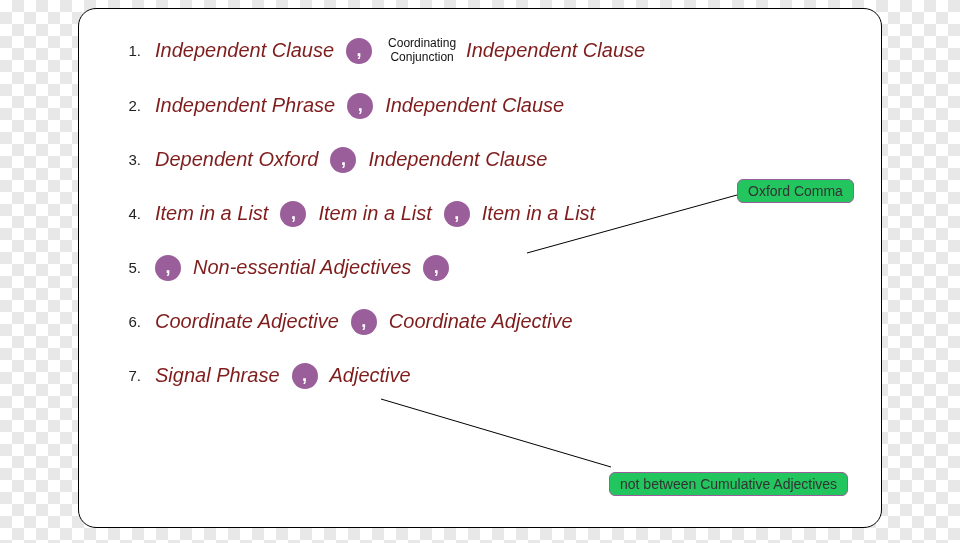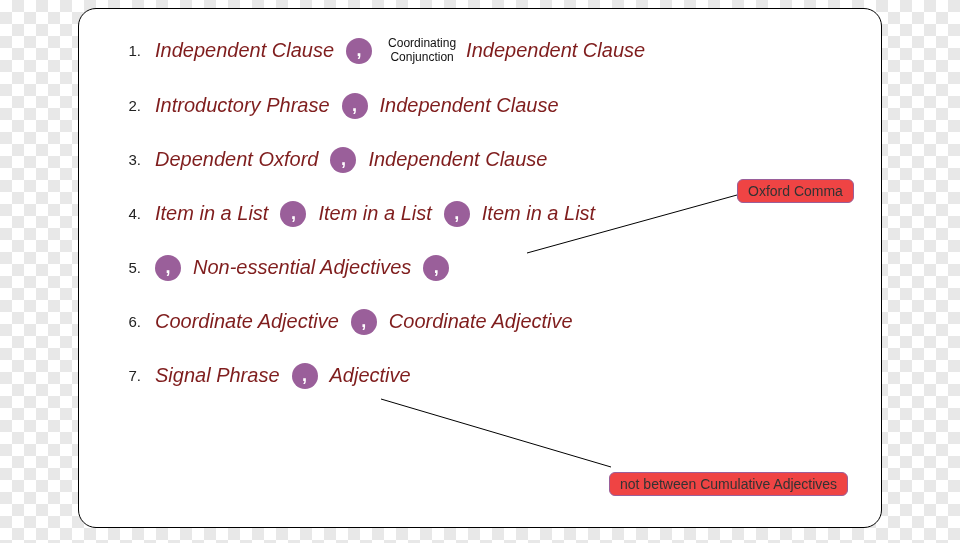--- a/index.html
+++ b/index.html
@@ -23,21 +23,21 @@
 .num{font-size:15px;color:#222;margin-right:14px;width:18px;text-align:right;}
 .txt{font-size:20px;color:#7f1d1d;white-space:nowrap;font-style:italic;}
 .comma{
   display:inline-flex;align-items:center;justify-content:center;
   width:26px;height:26px;border-radius:50%;
   background:#9a5f9a;color:#fff;font-size:18px;font-weight:bold;
   margin:0 12px;line-height:1;padding-bottom:2px;box-sizing:border-box;
 }
 .coord{font-size:12px;line-height:1.15;text-align:center;margin:0 10px 0 4px;color:#111;}
 .callout{
-  position:absolute;background:#ef4444;border:1px solid #9a5f9a;border-radius:6px;
+  position:absolute;background:#22c55e;border:1px solid #9a5f9a;border-radius:6px;
   padding:3px 10px;font-size:14px;color:#333;
 }
 #callout-oxford{left:658px;top:170px;}
 #callout-cumulative{left:530px;top:463px;}
 svg.lines{position:absolute;left:0;top:0;width:804px;height:520px;pointer-events:none;}
 </style>
 </head>
 <body>
 
 <div class="checker"></div>
@@ -50,21 +50,21 @@
     <span class="comma">,</span>
     <span class="coord">
       <span>Coordinating</span><br>
       <span>Conjunction</span>
     </span>
     <span class="txt">Independent Clause</span>
   </div>
 
   <div class="row">
     <span class="num">2.</span>
-    <span class="txt">Introductory Phrase</span>
+    <span class="txt">Independent Phrase</span>
     <span class="comma">,</span>
     <span class="txt">Independent Clause</span>
   </div>
 
   <div class="row">
     <span class="num">3.</span>
     <span class="txt">Dependent Oxford</span>
     <span class="comma">,</span>
     <span class="txt">Independent Clause</span>
   </div>

